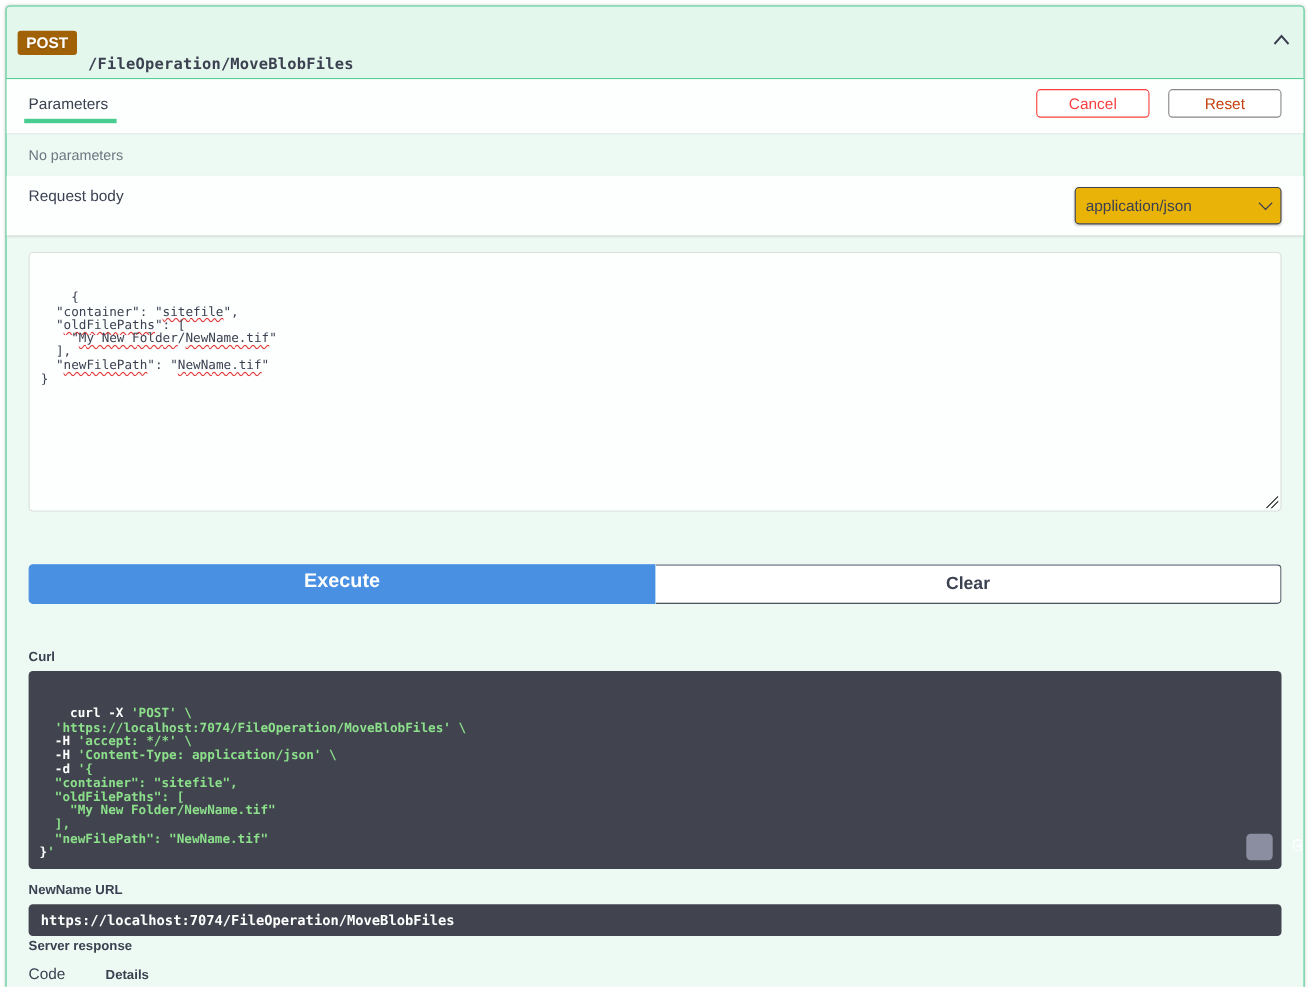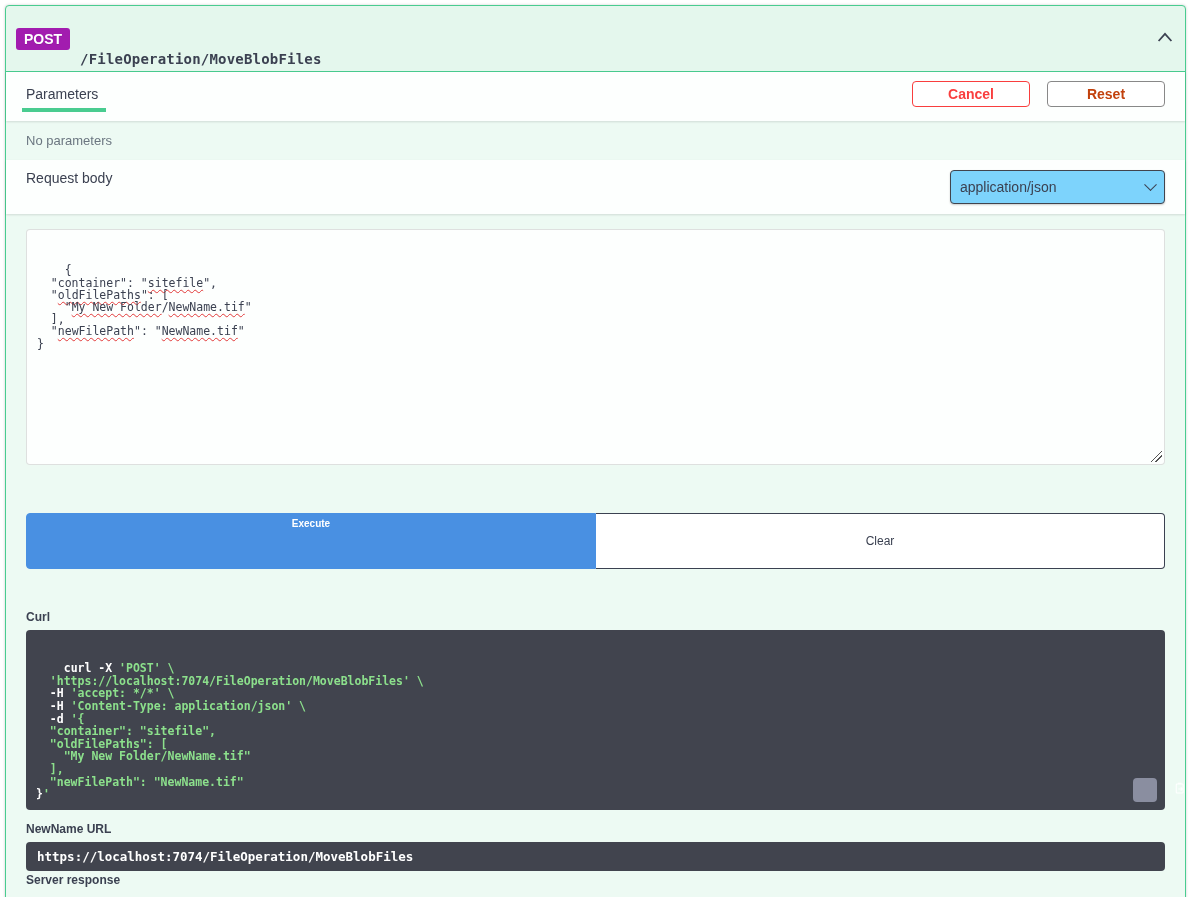--- a/index.html
+++ b/index.html
@@ -20,21 +20,21 @@
   }
   
   .summary {
     display: flex; align-items: center;
     padding: 4px 10px;
     border-bottom: 1px solid #49cc90;
     background: rgba(73,204,144,.05);
     cursor: pointer;
   }
   .method-badge {
-    background: #a21caf; color: #fff;
+    background: #a16207; color: #fff;
     font-weight: bold; font-size: 14px;
     width: 54px; padding: 3px 0; text-align: center;
     border-radius: 3px;
     text-shadow: 0 1px 0 rgba(0,0,0,.1);
   }
   .path {
     margin-left: 10px;
     font-family: "DejaVu Sans Mono", monospace;
     font-size: 14px; font-weight: 600; color: #3b4151;
     letter-spacing: .2px;
@@ -46,41 +46,41 @@
     display: flex; justify-content: space-between; align-items: center;
     background: rgba(255,255,255,.85);
     padding: 9px 20px 14px;
     box-shadow: 0 1px 2px rgba(0,0,0,.12);
     position: relative;
   }
   .tab-item { position: relative; font-size: 14px; font-weight: 500; color: #3b4151; cursor: pointer; }
   .tab-bar { position: absolute; left: -4px; bottom: -10px; width: calc(100% + 12px); height: 4px; background: #49cc90; }
   .tab-buttons { display: flex; }
   .btn {
-    font-size: 14px; font-weight: 700;
-    width: 118px; padding: 4px 0; text-align: center;
+    font-size: 14px; font-weight: 400;
+    width: 103px; padding: 4px 0; text-align: center;
     border-radius: 4px; background: #fff; cursor: pointer;
   }
   .btn-cancel { border: 1px solid #f93e3e; color: #f93e3e; margin-right: 17px; }
   .btn-reset  { border: 1px solid #888; color: #c2410c; }
   
   .no-params { padding: 12px 20px; font-size: 13px; color: #6b7680; }
   
   .sec-header {
     display: flex; justify-content: space-between; align-items: flex-start;
     background: rgba(255,255,255,.85);
     padding: 10px 20px;
     box-shadow: 0 1px 2px rgba(0,0,0,.12);
     font-size: 14px; font-weight: 500;
   }
   .select-box {
     display: flex; align-items: center; justify-content: space-between;
-    width: 215px; height: 25px;
+    width: 188px; height: 25px;
     border: 1px solid #41444e; border-radius: 4px;
-    background: #7dd3fc; padding: 16px 9px;
+    background: #eab308; padding: 16px 9px;
     font-size: 14px; font-weight: 500;
     box-shadow: 0 1px 2px rgba(0,0,0,.2);
     cursor: pointer;
   }
   
   .body-pad { padding: 15px 20px 23px; }
   .body-editor {
     position: relative;
     background: rgba(255,255,255,.85);
     border: 1px solid rgba(0,0,0,.12);
@@ -101,26 +101,26 @@
   .resize-handle {
     position: absolute; right: 2px; bottom: 2px; width: 11px; height: 11px;
     background:
       linear-gradient(135deg, transparent 0 46%, #555 46% 54%, transparent 54% 66%, #555 66% 74%, transparent 74%);
     cursor: nwse-resize;
   }
   
   .exec-row { display: flex; margin-top: 48px; }
   .btn-execute {
     flex: 1; background: #4990e2; border: 1px solid #4990e2; color: #fff;
-    text-align: center; padding: 4px 0; font-size: 10px; font-weight: 600;
+    text-align: center; padding: 4px 0; font-size: 18px; font-weight: 600;
     border-radius: 4px 0 0 4px; cursor: pointer;
   }
   .btn-clear {
     flex: 1; background: #fff; border: 1px solid #3b4151; border-left: none; color: #3b4151;
-    text-align: center; padding: 20px 0; font-size: 12px; font-weight: 400;
+    text-align: center; padding: 8px 0; font-size: 16px; font-weight: 700;
     border-radius: 0 4px 4px 0; cursor: pointer;
   }
   
   .responses-header {
     padding: 15px 20px;
     background: rgba(255,255,255,.85);
     border-top: 1px solid rgba(59,65,81,.18);
     border-bottom: 1px solid rgba(59,65,81,.18);
     font-size: 14px; font-weight: 500;
   }

